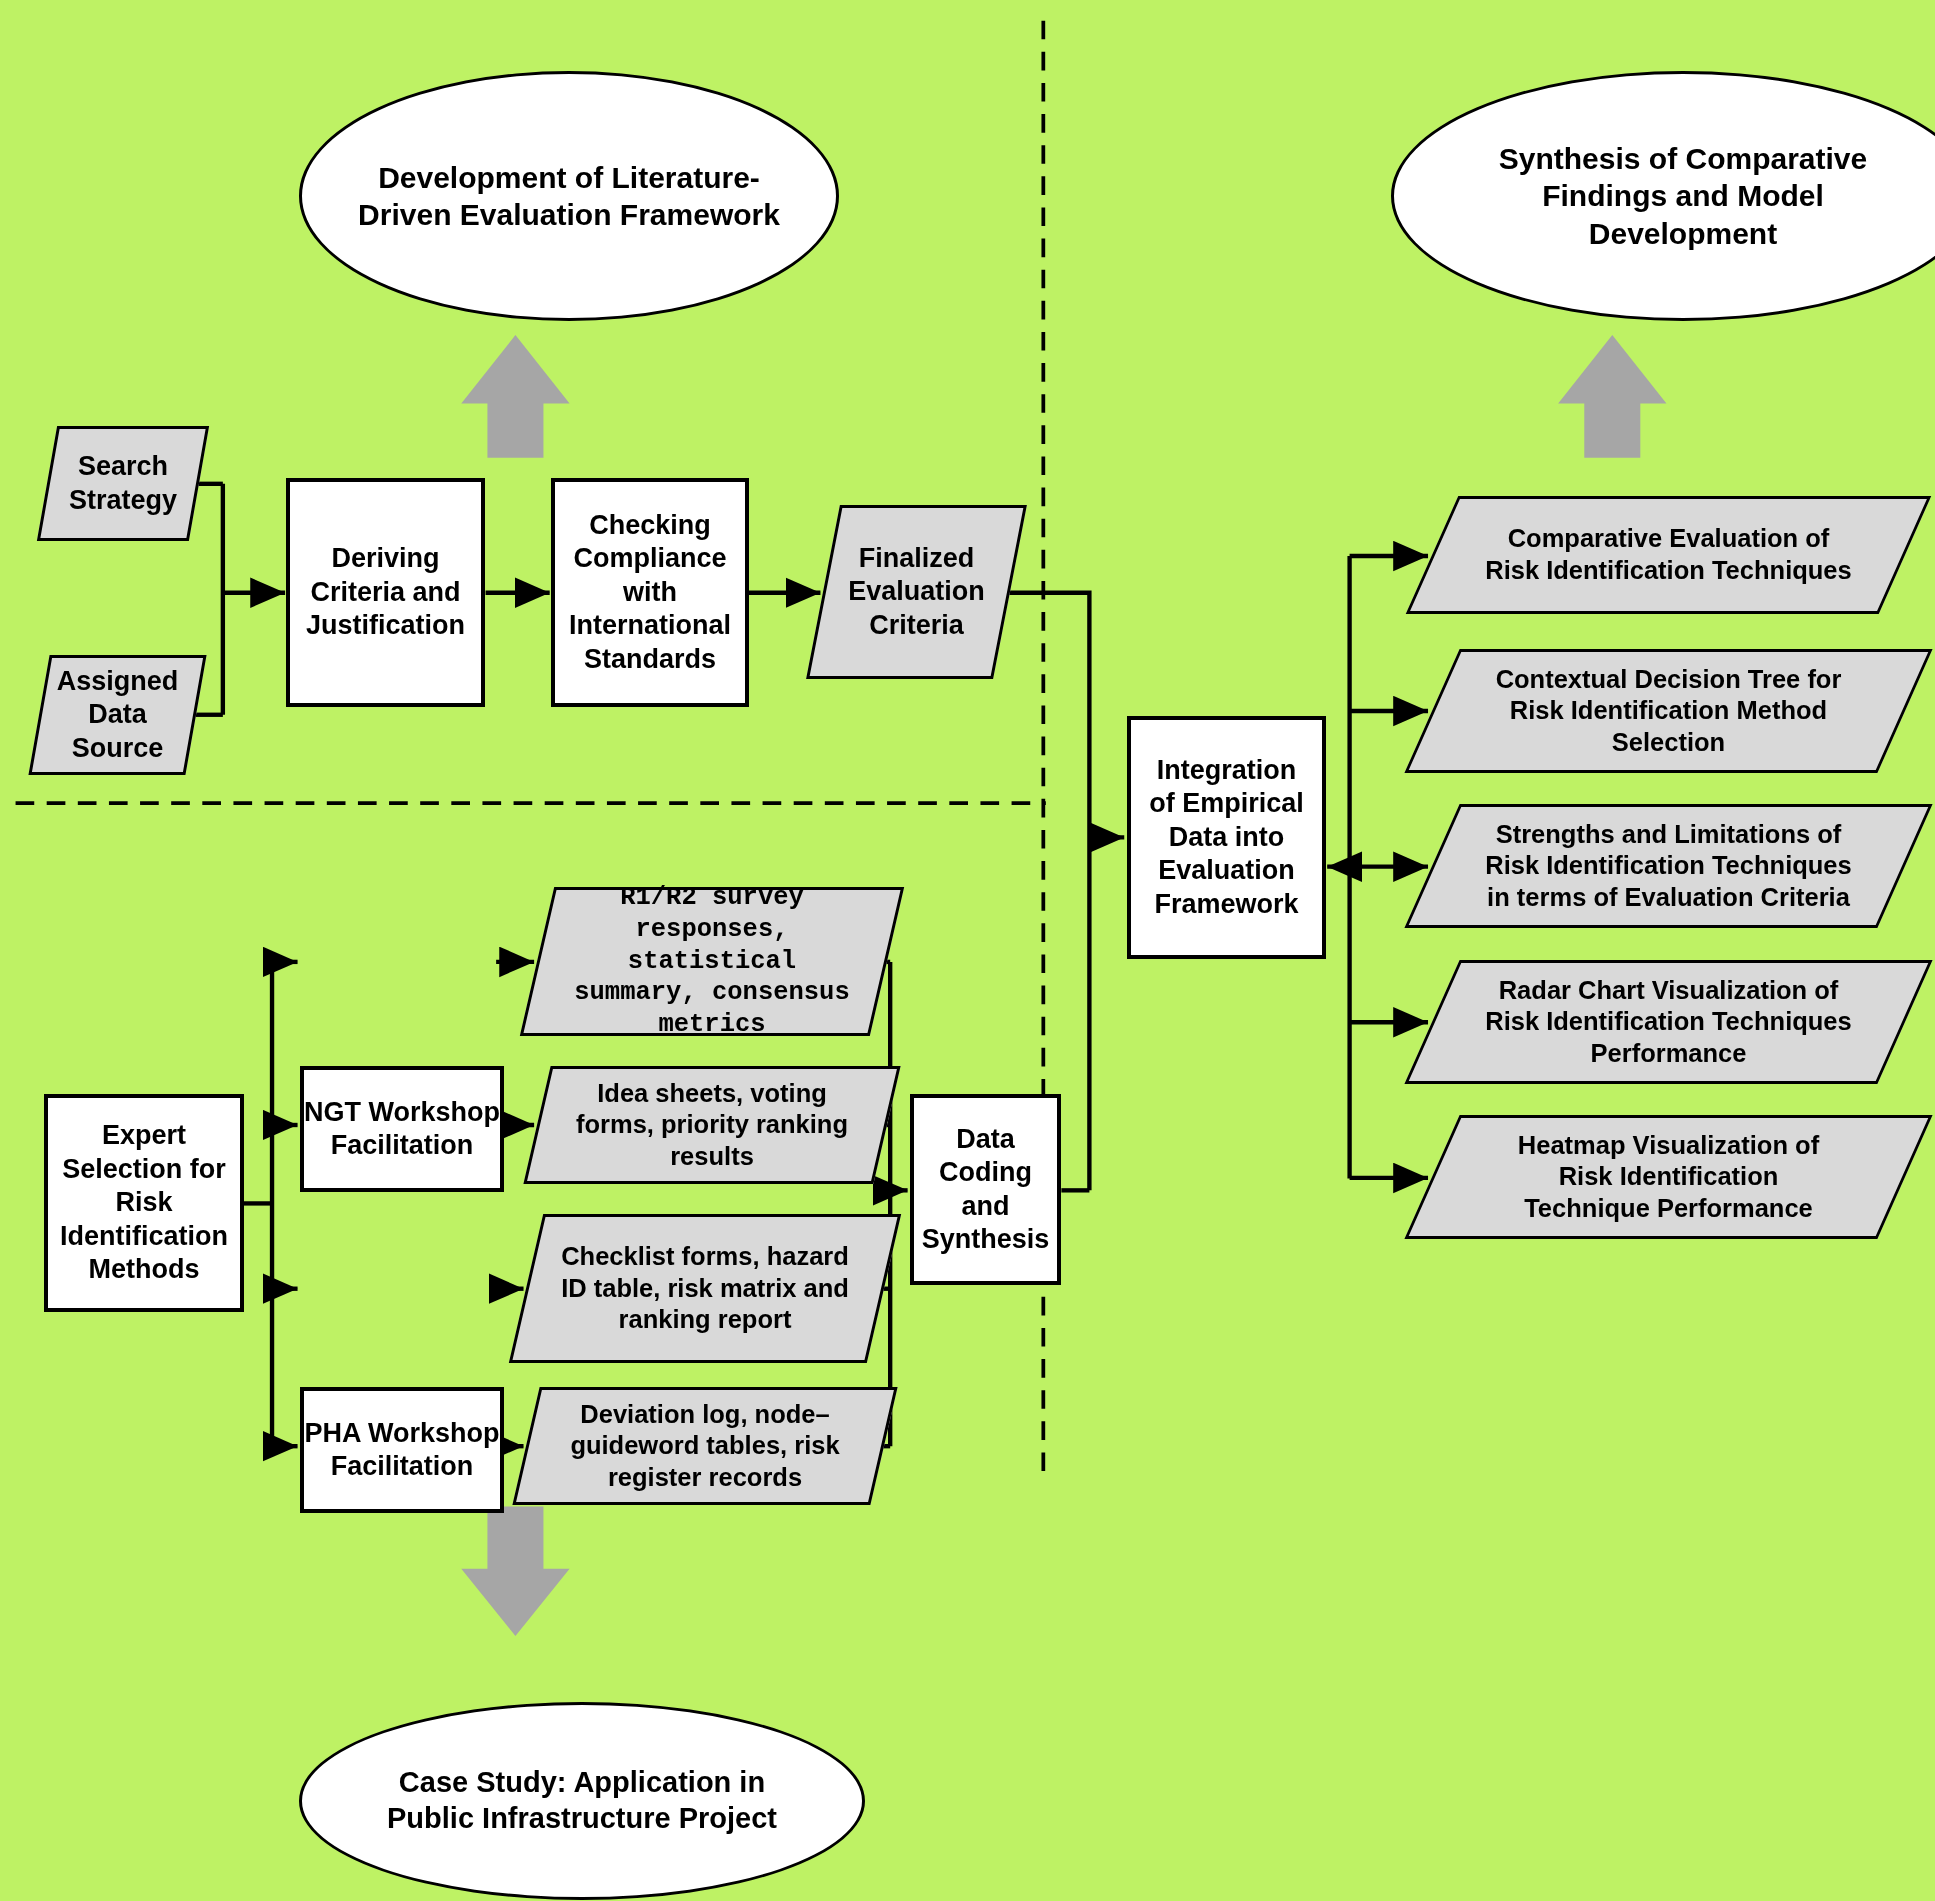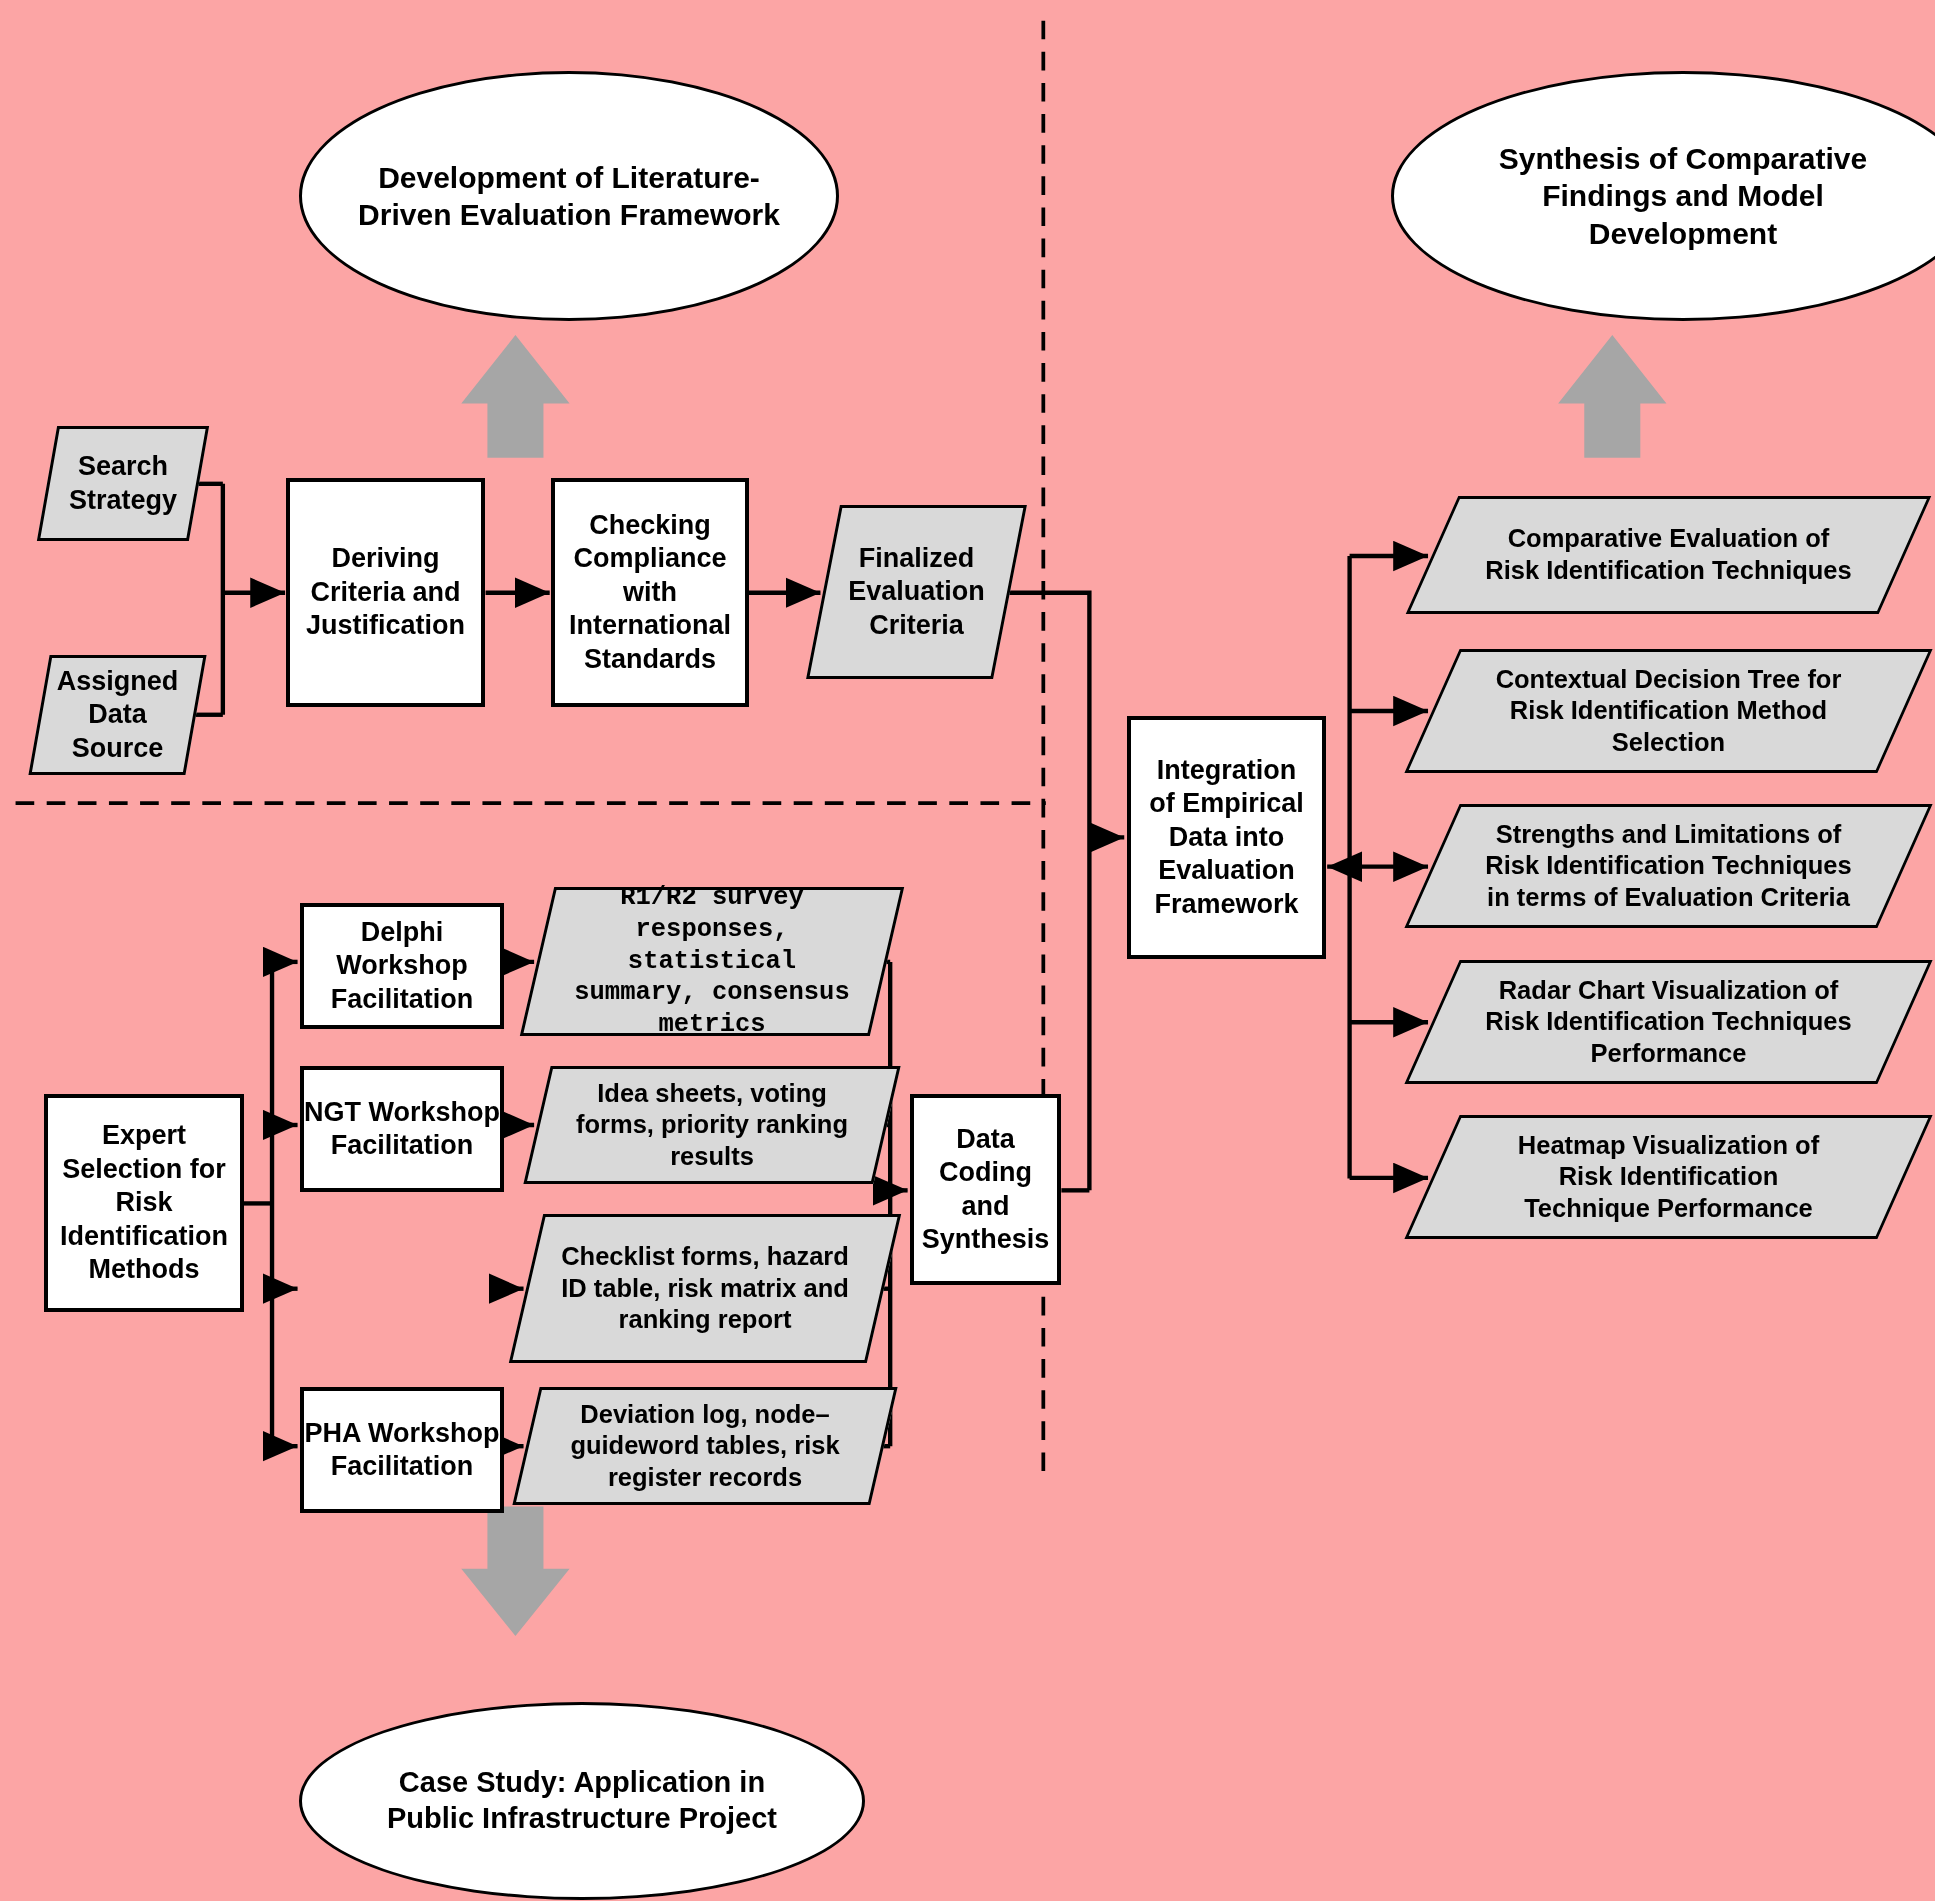--- a/index.html
+++ b/index.html
@@ -1,17 +1,17 @@
 <!DOCTYPE html>
 <html style="font-size:10px"><head>
 <meta charset="utf-8">
 <style>
   html,body{margin:0;padding:0;background:#ffffff;}
   #canvas{
-    position:relative;width:1936px;height:1902px;background:#fca5a5;
+    position:relative;width:1936px;height:1902px;background:#bef264;
     font-family:"Liberation Sans",sans-serif;font-weight:bold;color:#000;
     overflow:hidden;
   }
   #wires{position:absolute;left:0;top:0;width:1936px;height:1902px;}
   .node{
     position:absolute;display:flex;align-items:center;justify-content:center;
     text-align:center;line-height:1.24;font-size:27px;
   }
   .rect{background:#ffffff;border:4.4px solid #000;}
   .ellipse{background:#ffffff;border:3.7px solid #000;border-radius:50%;font-size:30px;}
@@ -120,23 +120,20 @@
 
   <div class="node pgram sk11" style="left:823px;top:505px;width:187px;height:174px;">
     <div class="bg"></div>
     <span class="lbl" style="padding:0 16px;">Finalized Evaluation Criteria</span>
   </div>
 
   <div class="node rect" style="left:44px;top:1094px;width:200px;height:218px;padding:0 22px;box-sizing:border-box;">
     <span>Expert Selection for Risk Identification Methods</span>
   </div>
 
-  <div class="node rect" style="left:300px;top:903px;width:196px;height:118px;">
-    <span>Delphi Workshop Facilitation</span>
-  </div>
 
   <div class="node rect" style="left:300px;top:1066px;width:196px;height:118px;">
     <span>NGT Workshop Facilitation</span>
   </div>
 
 
   <div class="node rect" style="left:300px;top:1387px;width:196px;height:118px;">
     <span>PHA Workshop Facilitation</span>
   </div>
 

